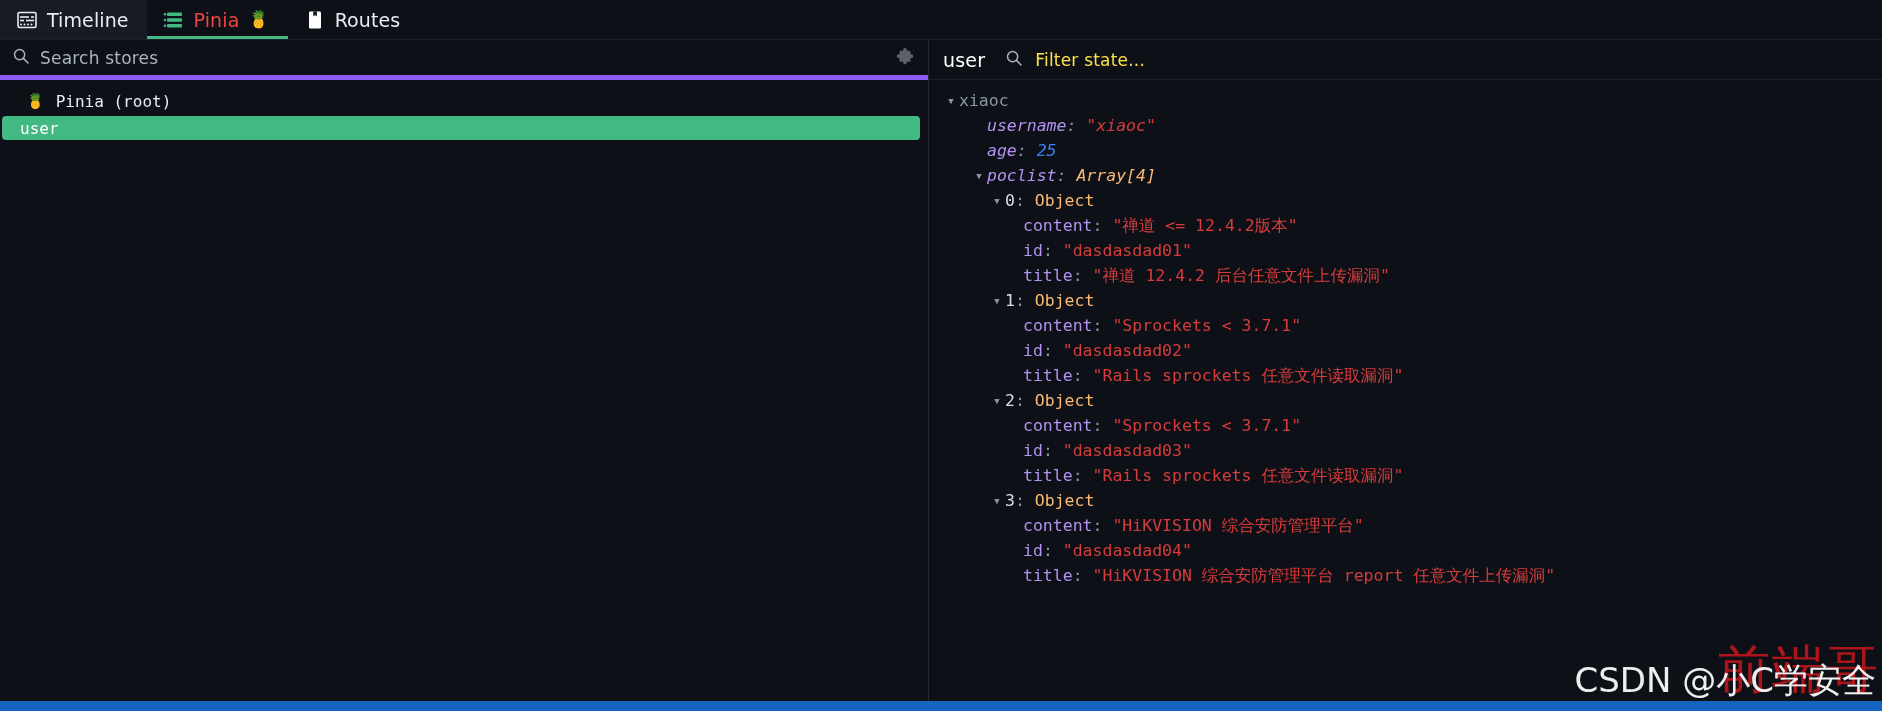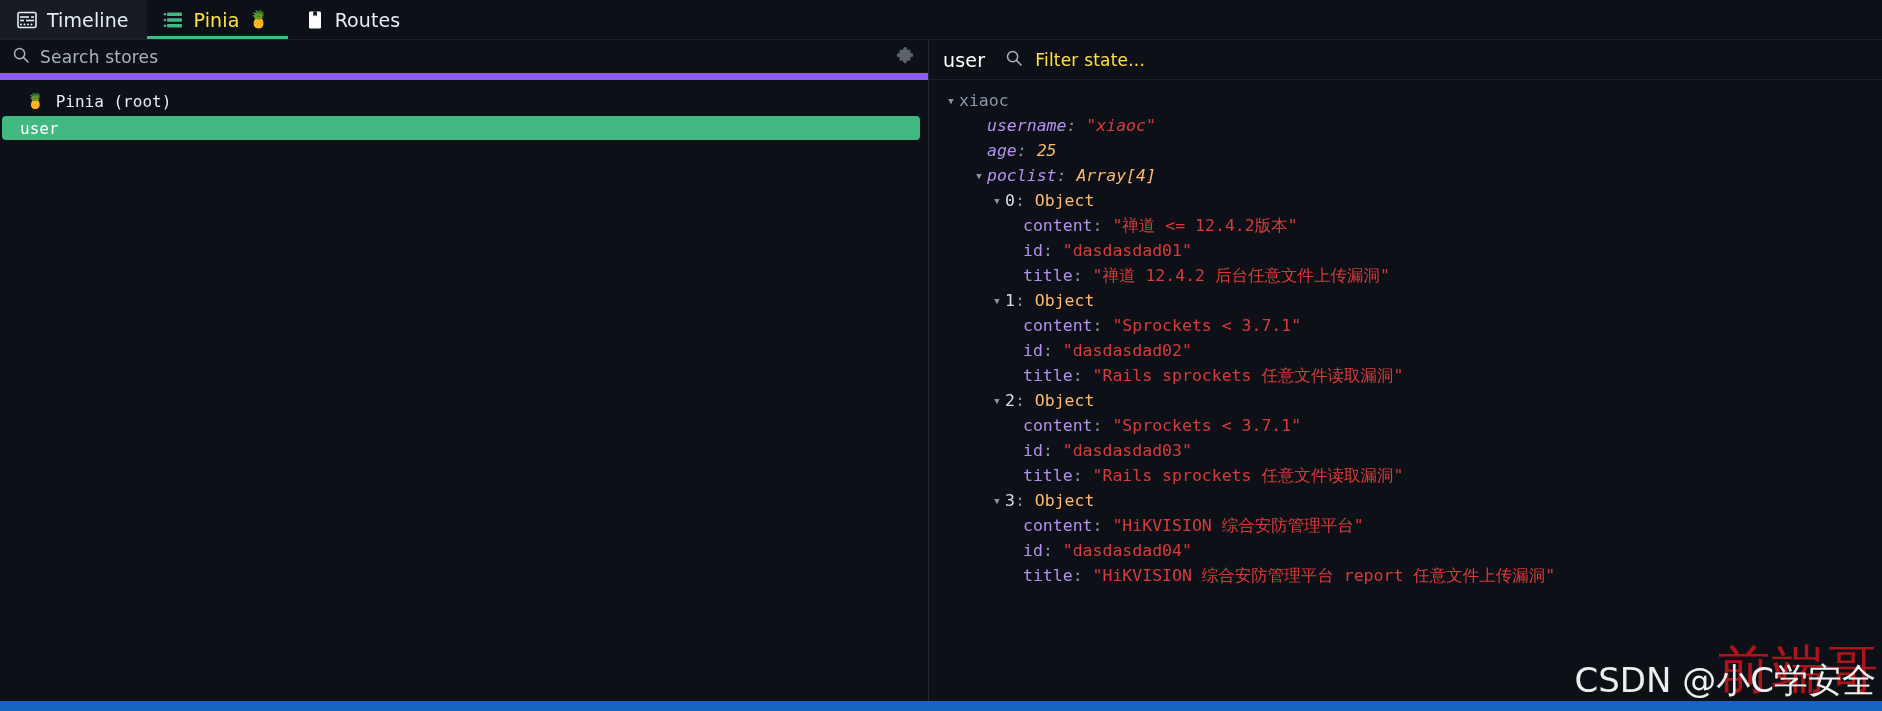--- a/index.html
+++ b/index.html
@@ -35,21 +35,21 @@
     gap: 9px;
     padding: 0 18px 0 16px;
     cursor: pointer;
     position: relative;
     color: #e6edf3;
     font-size: 19px;
     letter-spacing: .1px;
     user-select: none;
   }
   .tab.inactive { background: #161b24; }
-  .tab.active { background: #0d1117; color: #fde047; }
+  .tab.active { background: #0d1117; color: #ef4444; }
   .tab.active::after {
     content: "";
     position: absolute;
     left: 0; right: 0; bottom: 0;
     height: 3px;
     background: #42b883;
   }
   .tab .glyph { display: flex; align-items: center; }
   .tab .emoji { font-size: 17px; line-height: 1; }
 
@@ -76,21 +76,21 @@
   }
 
   
   .searchrow {
     height: 40px;
     min-height: 40px;
     display: flex;
     align-items: center;
     gap: 10px;
     padding: 0 12px;
-    border-bottom: 7px solid #8b5cf6;
+    border-bottom: 5px solid #8b5cf6;
     background: #0d1117;
   }
   .searchrow .ph {
     color: #a9b4c0;
     font-size: 17px;
     flex: 1;
     letter-spacing: .2px;
   }
   .plugin-icon {
     margin-left: auto;
@@ -173,21 +173,21 @@
     font-size: 9px;
     cursor: pointer;
     position: relative;
     top: 1px;
   }
   .caret.empty { visibility: hidden; }
   .k-state { color: #8b98a8; }
   .k-prop  { color: #b392f0; }
   .k-idx   { color: #d8dee9; }
   .colon   { color: #8b949e; }
-  .v-num   { color: #fdba74; text-align: right; }
+  .v-num   { color: #3b82f6; text-align: right; }
   .v-str   { color: #d83b3b; }
   .v-type  { color: #fdba74; }
 
   .indent-0 { padding-left: 0px; }
   .indent-1 { padding-left: 28px; font-style: italic; }
   .indent-2 { padding-left: 46px; }
   .indent-3 { padding-left: 64px; }
 
   
   .wm {

